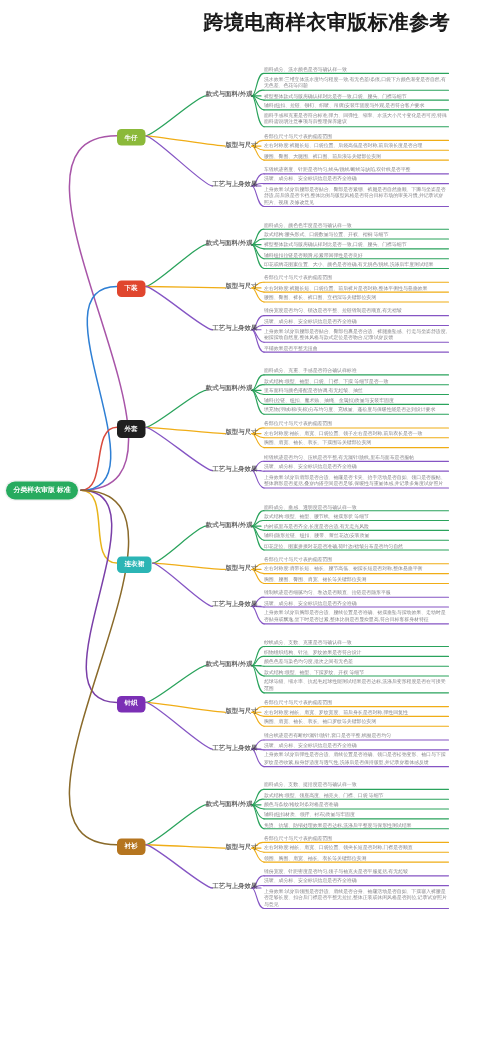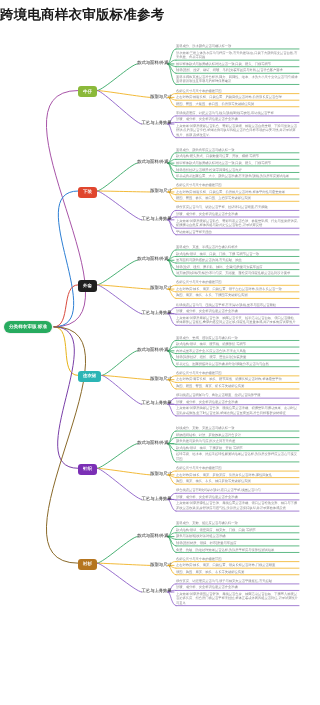--- a/index.html
+++ b/index.html
@@ -5,21 +5,21 @@
   html,body{margin:0;padding:0;}
   body{
     width:300px;height:705px;
     background:#ffffff;
     font-family:"Liberation Sans","DejaVu Sans",sans-serif;
     overflow:hidden;
     position:relative;
   }
   #title{
     position:absolute;left:0;top:6px;width:300px;
-    text-align:left;
+    text-align:right;
     font-size:13.5px;font-weight:bold;color:#1a1a1a;
     letter-spacing:0.2px;
     font-family:Liberation Serif, serif;
   }
   #canvas{position:absolute;left:0;top:0;width:300px;height:705px;}
   svg.links{position:absolute;left:0;top:0;width:300px;height:705px;pointer-events:none;}
 
   .root-node{
     position:absolute;
     background:#27ab5f;

